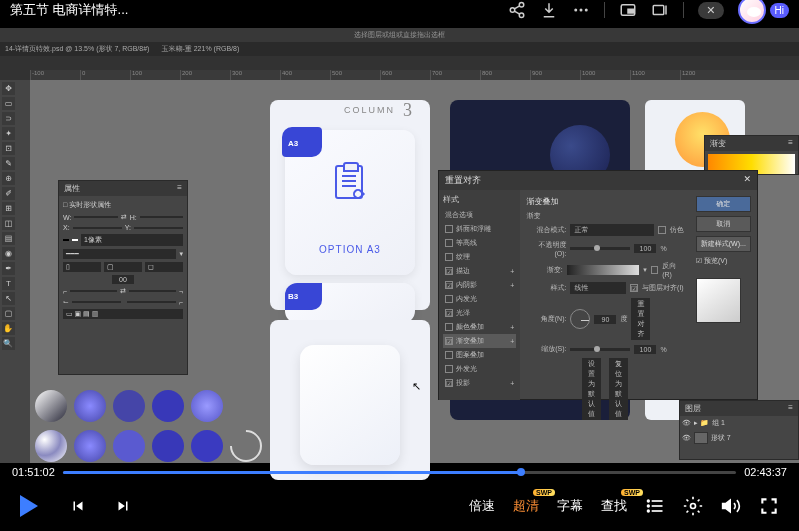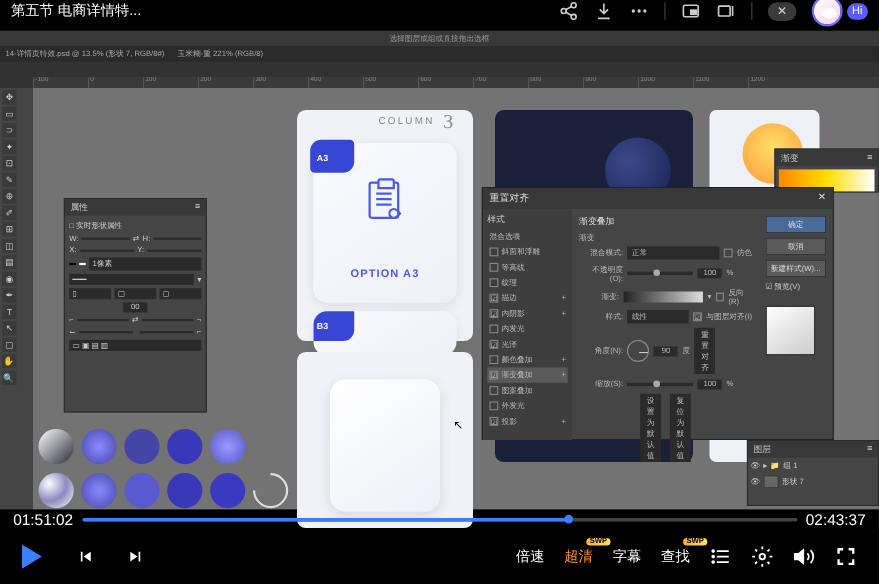--- a/index.html
+++ b/index.html
@@ -31,21 +31,21 @@
 .card1{left:240px;top:20px;width:160px;height:210px}
 .col-label{position:absolute;top:5px;right:35px;color:#888;font-size:9px;letter-spacing:2px}
 .col-num{position:absolute;top:0;right:18px;color:#888;font-size:18px;font-family:serif}
 .opt-block{position:absolute;left:15px;top:30px;width:130px;height:145px;background:linear-gradient(145deg,#fafbff,#eef0f7);border-radius:12px;box-shadow:0 3px 10px rgba(0,0,0,.08)}
 .opt-tag{position:absolute;left:-3px;top:-3px;width:40px;height:30px;background:#3846d6;border-radius:10px 4px 10px 4px}
 .opt-tag::after{content:attr(data-t);position:absolute;left:6px;top:12px;color:#fff;font-size:8px;font-weight:600}
 .clipboard-icon{position:absolute;left:50px;top:35px;width:28px;height:34px;border:2px solid #4a5ae8;border-radius:3px}
 .clipboard-icon::before{content:'';position:absolute;left:6px;top:-5px;width:12px;height:6px;border:2px solid #4a5ae8;border-radius:3px 3px 0 0;background:#f0f2f8}
 .clipboard-icon::after{content:'';position:absolute;left:5px;top:8px;width:14px;height:2px;background:#4a5ae8;box-shadow:0 5px 0 #4a5ae8,0 10px 0 #4a5ae8}
 .pen-ic{position:absolute;right:-2px;bottom:-2px;width:10px;height:10px;border:2px solid #4a5ae8;border-radius:50% 0 50% 50%;transform:rotate(45deg)}
-.opt-text{position:absolute;bottom:20px;width:100%;text-align:center;color:#4a5ae8;font-size:10px;letter-spacing:1px;font-weight:700}
+.opt-text{position:absolute;bottom:20px;width:100%;text-align:center;color:#4a5ae8;font-size:10px;letter-spacing:1px;font-weight:400}
 .opt-block2{position:absolute;left:15px;top:183px;width:130px;height:40px;background:linear-gradient(145deg,#fafbff,#eef0f7);border-radius:12px;box-shadow:0 3px 10px rgba(0,0,0,.08);overflow:hidden}
 .card2{left:240px;top:240px;width:160px;height:160px}
 .shape2{position:absolute;left:30px;top:25px;width:100px;height:120px;background:linear-gradient(145deg,#fff,#edf0f8);border-radius:14px;box-shadow:0 4px 12px rgba(0,0,0,.1)}
 .artb-dark{position:absolute;left:420px;top:20px;width:180px;height:320px;background:#1a1f3a;border-radius:8px}
 .blob{position:absolute;right:20px;top:25px;width:60px;height:60px;background:radial-gradient(circle at 35% 35%,#3a4a8a,#1a2050);border-radius:50%}
 .artb-light{position:absolute;left:615px;top:20px;width:100px;height:320px;background:#eef1f6;border-radius:6px}
 .sun{position:absolute;right:15px;top:12px;width:55px;height:55px;background:radial-gradient(circle at 50% 40%,#ffe068,#ff9838);border-radius:50%}
 .swatches{position:absolute;left:0px;top:310px;display:flex;flex-direction:column;gap:8px}
 .sw-row{display:flex;gap:7px;padding-left:5px}
 .swatch{width:32px;height:32px;border-radius:50%}
@@ -87,21 +87,21 @@
 .dlg-btn{background:#5a5a5a;padding:2px;text-align:center;font-size:7px;color:#ddd;border:1px solid #333}
 .dlg-btn.primary{background:#4a6a9a}
 .dlg-prev{width:45px;height:45px;background:linear-gradient(145deg,#fff,#ccc);margin-top:8px;border:1px solid #333}
 .panel-r1{right:0;top:55px;width:95px;height:40px}
 .pr1-grad{height:20px;background:linear-gradient(90deg,#ff8800,#ffdd00,#fff);margin:3px}
 .panel-r2{right:0;top:320px;width:120px;height:60px}
 .layer-row{display:flex;align-items:center;gap:3px;padding:2px;font-size:7px}
 .layer-thumb{width:14px;height:12px;background:#666;border:1px solid #333}
 .cursor{position:absolute;left:382px;top:300px;color:#000;font-size:11px;z-index:20}
 .progress-area{position:absolute;bottom:50px;left:0;right:0;height:18px;display:flex;align-items:center;padding:0 12px;gap:8px}
-.time{color:#fff;font-size:14px}
+.time{color:#fff;font-size:11px}
 .prog-bar{flex:1;height:3px;background:#444;position:relative;border-radius:2px}
 .prog-fill{position:absolute;height:100%;background:#3d7eff;border-radius:2px}
 .prog-dot{position:absolute;width:8px;height:8px;background:#3d7eff;border-radius:50%;top:-3px;margin-left:-4px}
 .controls{position:absolute;bottom:0;left:0;right:0;height:50px;background:#000;display:flex;align-items:center;padding:0 20px}
 .play-btn{width:0;height:0;border-left:18px solid #3d7eff;border-top:11px solid transparent;border-bottom:11px solid transparent;cursor:pointer;margin-right:30px}
 .ctrl-icon{color:#fff;width:20px;height:20px;margin-right:25px;cursor:pointer;display:flex;align-items:center;justify-content:center}
 .ctrl-right{margin-left:auto;display:flex;align-items:center;gap:18px}
 .ctrl-text{color:#fff;font-size:13px;cursor:pointer;position:relative}
 .ctrl-text.hl{color:#ff9035}
 .swp-badge{position:absolute;top:-8px;right:-16px;background:linear-gradient(90deg,#ffb030,#ffe060);color:#000;font-size:7px;padding:0 3px;border-radius:5px;font-weight:700}

